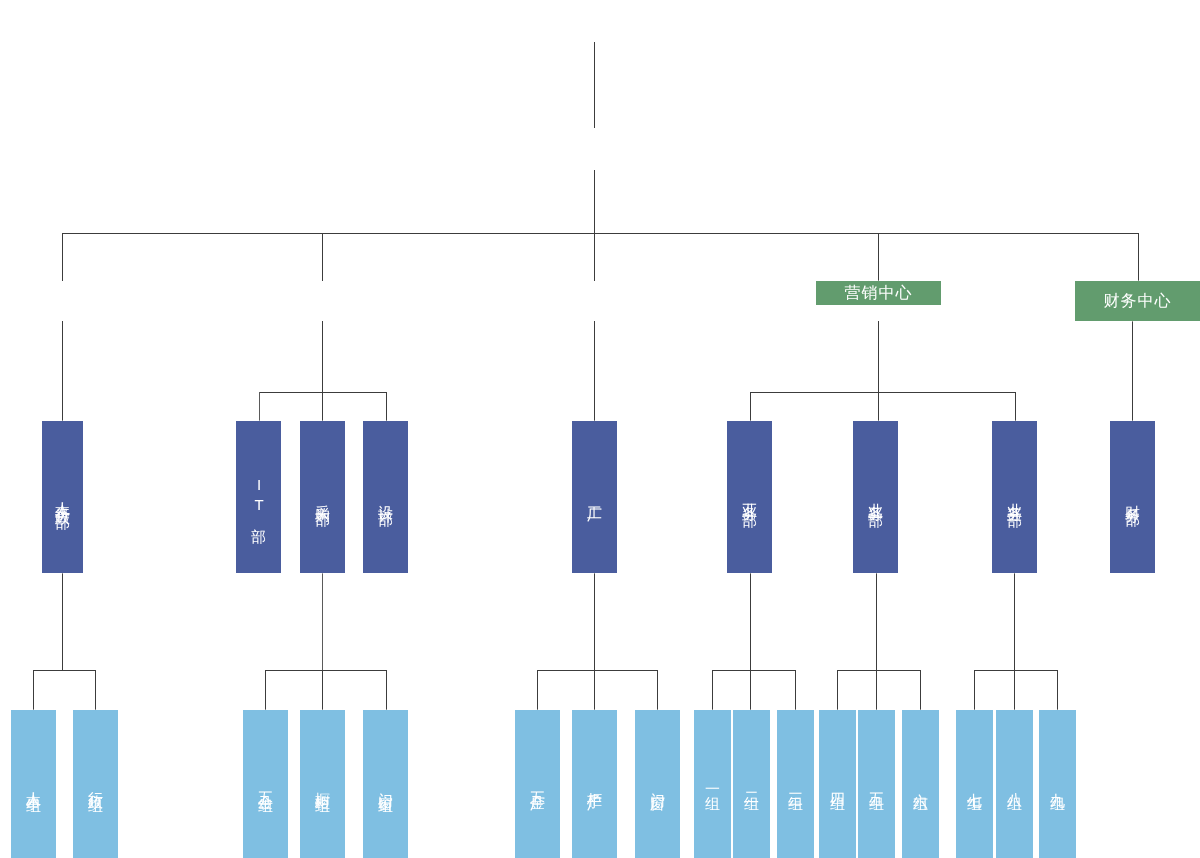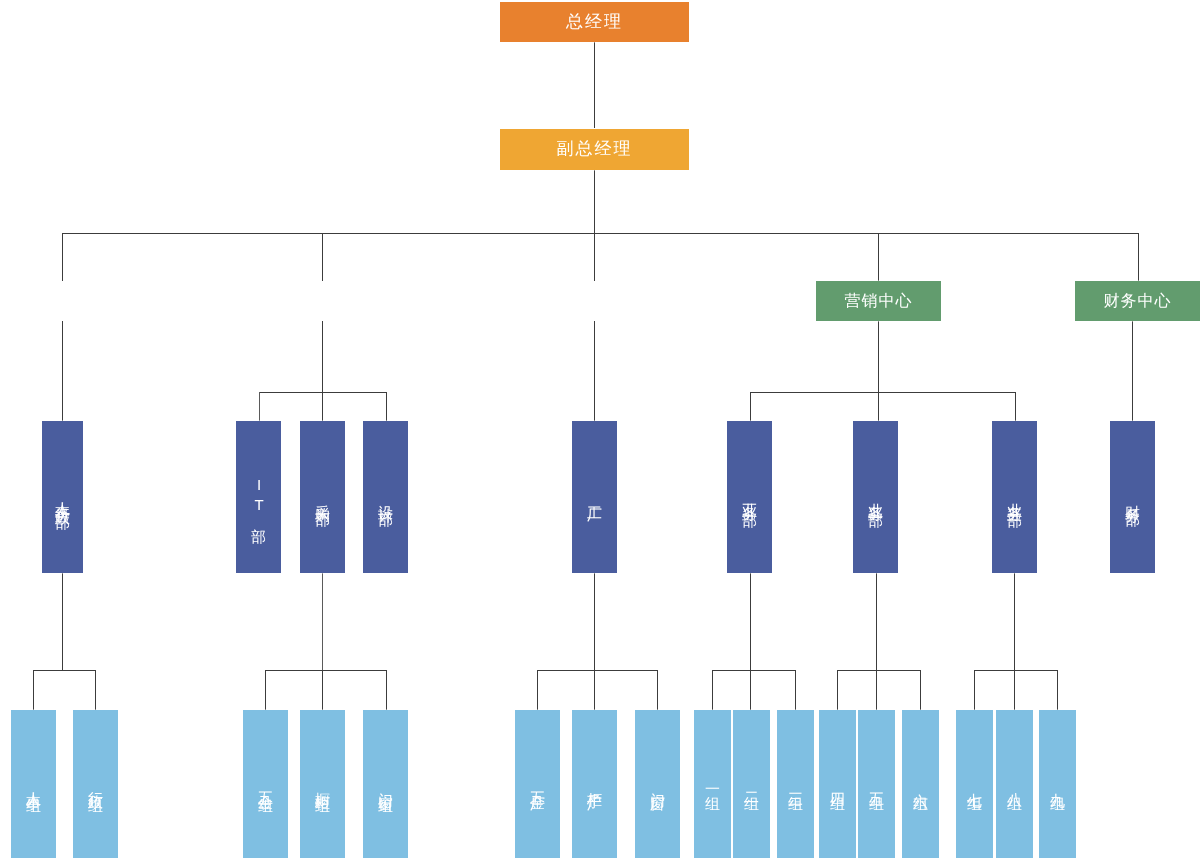--- a/index.html
+++ b/index.html
@@ -134,29 +134,23 @@
   <div class="line v" style="left:837px; top:670px; height:40px;"></div>
   <div class="line v" style="left:876px; top:670px; height:40px;"></div>
   <div class="line v" style="left:920px; top:670px; height:40px;"></div>
 
   <div class="line v" style="left:1014px; top:573px; height:97px;"></div>
   <div class="line h" style="left:974px; top:670px; width:83px;"></div>
   <div class="line v" style="left:974px; top:670px; height:40px;"></div>
   <div class="line v" style="left:1014px; top:670px; height:40px;"></div>
   <div class="line v" style="left:1057px; top:670px; height:40px;"></div>
 
-  <div class="node l0 horiz" style="left:500px; top:2px; width:189px; height:40px;">
-    <span class="txt">总经理</span>
-  </div>
-
-  <div class="node l1 horiz" style="left:500px; top:129px; width:189px; height:41px;">
-    <span class="txt">副总经理</span>
-  </div>
-
-  <div class="node l2 horiz" style="left:816px; top:281px; width:125px; height:40px;">
+
+
+  <div class="node l2 horiz" style="left:816px; top:281px; width:125px; height:24px;">
     <span class="txt">营销中心</span>
   </div>
   <div class="node l2 horiz" style="left:1075px; top:281px; width:125px; height:40px;align-items:center;">
     <span class="txt">财务中心</span>
   </div>
 
   <div class="node l3 vert" style="left:42px; top:421px; width:41px; height:152px;">
     <span class="txt">人事行政部</span>
   </div>
   <div class="node l3 vert" style="left:236px; top:421px; width:45px; height:152px;">

